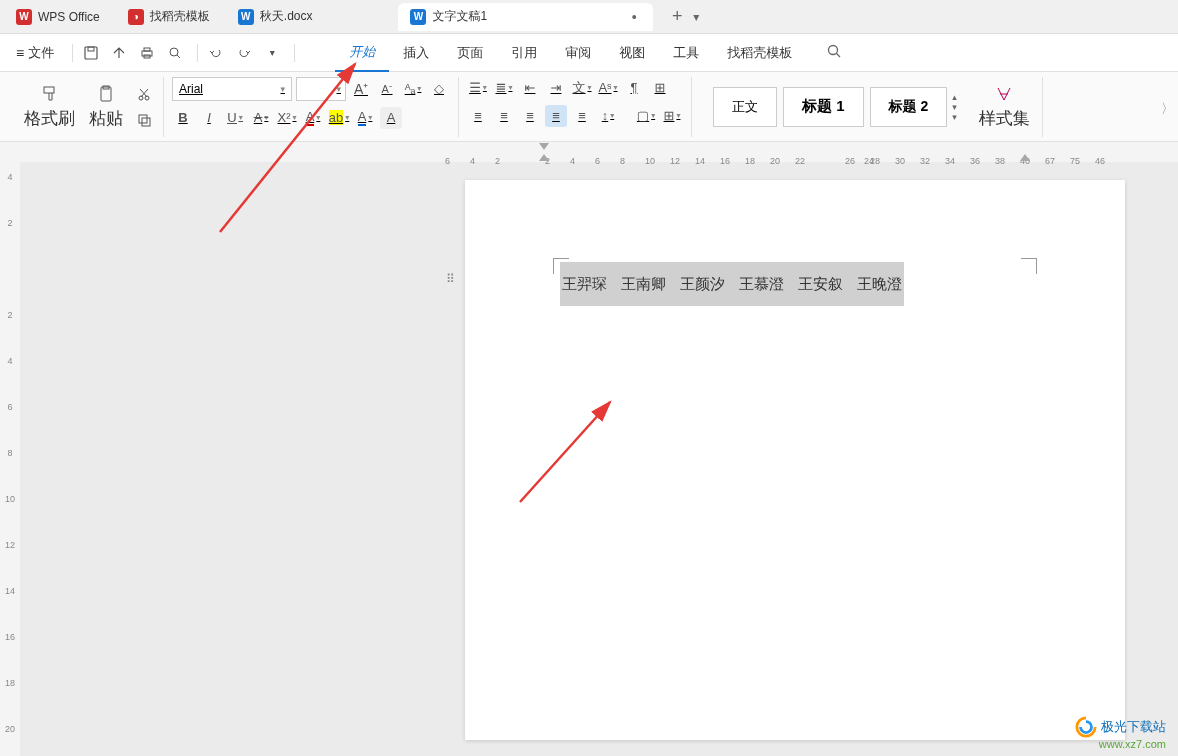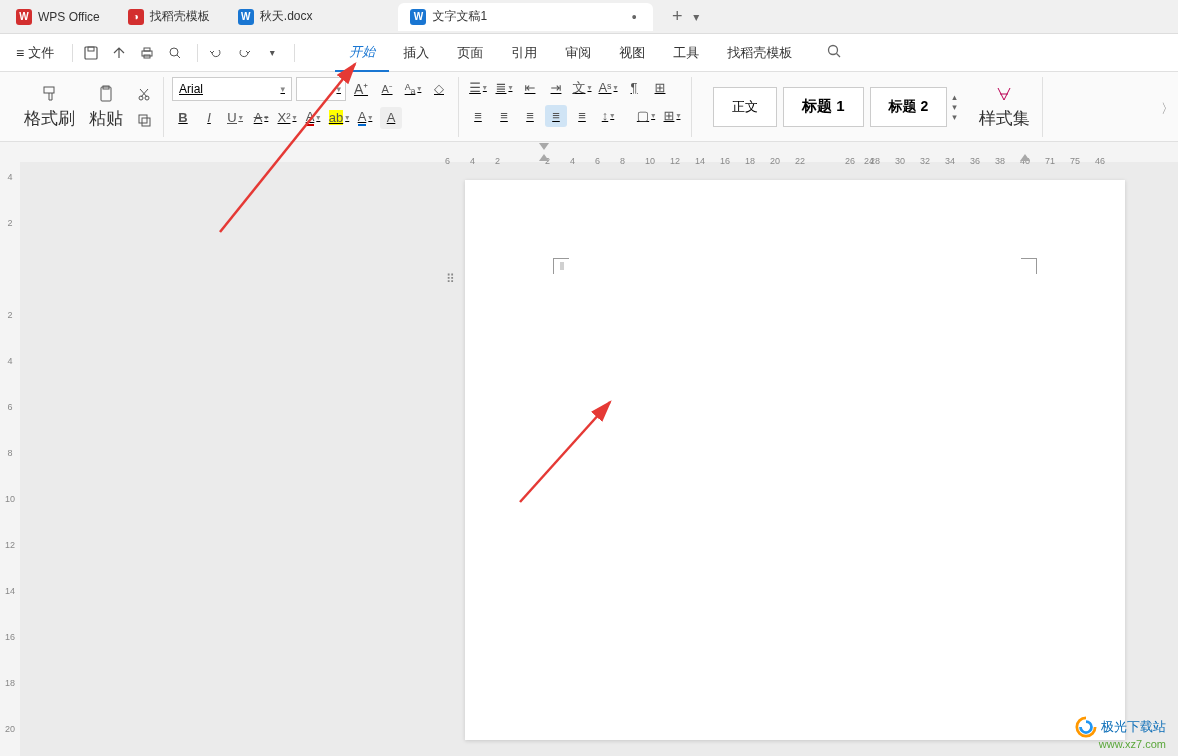--- a/index.html
+++ b/index.html
@@ -292,21 +292,21 @@
         <span class="htick" style="left: 350px;">22</span>
         <span class="htick" style="left: 375px; margin-left: 44px;">24</span>
         <span class="htick" style="left: 400px;">26</span>
         <span class="htick" style="left: 425px;">28</span>
         <span class="htick" style="left: 450px;">30</span>
         <span class="htick" style="left: 475px;">32</span>
         <span class="htick" style="left: 500px;">34</span>
         <span class="htick" style="left: 525px;">36</span>
         <span class="htick" style="left: 550px;">38</span>
         <span class="htick" style="left: 575px;">40</span>
-        <span class="htick" style="left: 600px;">71</span>
+        <span class="htick" style="left: 600px;">67</span>
         <span class="htick" style="left: 625px;">75</span>
         <span class="htick" style="left: 650px;">46</span>
       </div>
     <div class="ruler-triangle-down" style="left:94px; top:1px;"></div>
     <div class="ruler-triangle-up" style="left:94px; top:12px;"></div>
     <div class="ruler-triangle-up" style="left:575px; top:12px;"></div>
   </div>
   <div class="vert-ruler" id="vruler">
       <div class="tick" style="top: 30px;">4</div>
       <div class="tick" style="top: 76px;">2</div>
@@ -324,20 +324,28 @@
     </div>
 
   <div class="page">
     <div class="page-corner tl"></div>
     <div class="page-corner tr"></div>
   </div>
 
   <div class="drag-handle">⠿</div>
 
   <div class="selection-block" id="selblock">
+      <div class="name-row">
+        <span>王羿琛</span>
+        <span>王南卿</span>
+        <span>王颜汐</span>
+        <span>王慕澄</span>
+        <span>王安叙</span>
+        <span>王晚澄</span>
+      </div>
     </div>
 
   <svg class="arrow-svg" style="left:200px; top:-90px;" width="200" height="200">
     <defs>
         <marker id="ah1" markerWidth="10" markerHeight="10" refX="8" refY="3" orient="auto">
           <path d="M0,0 L9,3 L0,6 Z" fill="#e53935"></path>
         </marker>
       </defs>
     <line x1="20" y1="180" x2="155" y2="12" stroke="#e53935" stroke-width="2.5" marker-end="url(#ah1)"></line>
   </svg>

